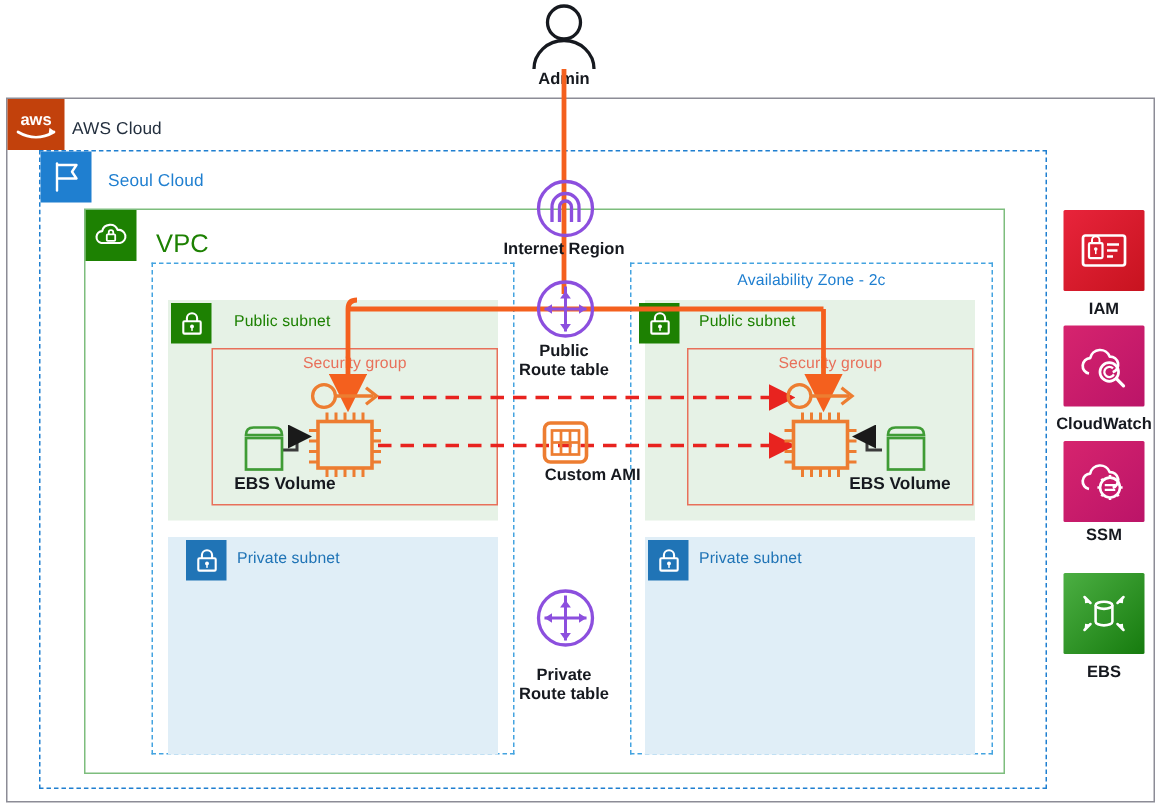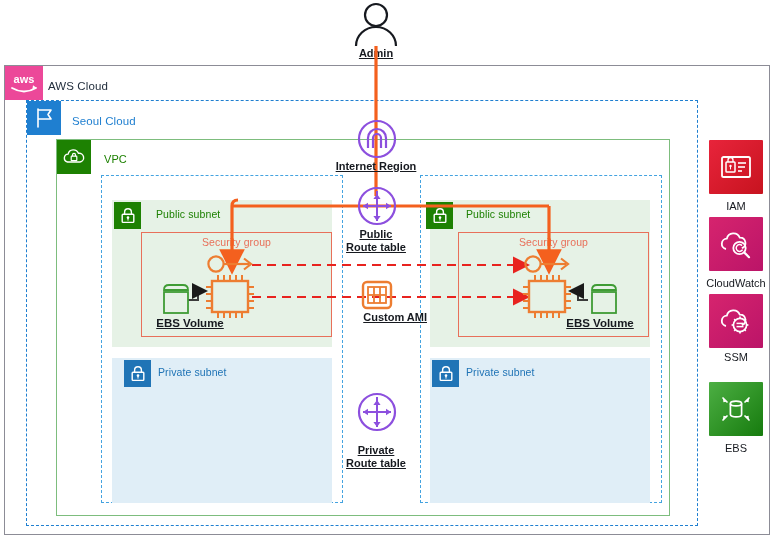--- a/index.html
+++ b/index.html
@@ -20,21 +20,21 @@
     white-space:nowrap;
     letter-spacing:0.1px;
   }
   .aws-cloud{
     left:4px;top:65px;width:766px;height:470px;
     border:1px solid #8c8c96;
     background:#ffffff;
   }
   .aws-logo{
     left:5px;top:66px;width:38px;height:34px;
-    background:#ec4899;
+    background:#c2410c;
     display:flex;align-items:center;justify-content:center;
   }
   .aws-logo svg{display:block;}
   .lbl-aws-cloud{left:48px;top:80px;color:#232f3e;font-size:11.5px;}
 
   .region{
     left:26px;top:100px;width:672px;height:426px;
     border:1.6px dashed #1f7fd0;
     background:transparent;
   }
@@ -48,21 +48,21 @@
   .vpc{
     left:56px;top:139px;width:614px;height:377px;
     border:1.4px solid #7dbd7d;
     background:transparent;
   }
   .vpc-icon{
     left:57px;top:140px;width:34px;height:34px;
     background:#1d8102;
     display:flex;align-items:center;justify-content:center;
   }
-  .lbl-vpc{left:104px;top:153px;color:#1d8102;font-size:11px;}
+  .lbl-vpc{left:104px;top:153px;color:#1d8102;font-size:17px;}
 
   .az{
     top:175px;height:328px;
     border:1.4px dashed #44a3e0;
     background:transparent;
   }
   .az-a{left:101px;width:242px;}
   .az-c{left:420px;width:242px;}
   .lbl-az{
     top:181px;color:#1f7fd0;font-size:10.5px;
@@ -106,25 +106,25 @@
     top:236px;color:#e8705a;font-size:10.5px;
     width:191px;text-align:center;
   }
   .lbl-sg-a{left:141px;}
   .lbl-sg-c{left:458px;}
 
   
   .bold-lbl{
     position:absolute;
     font-size:11px;font-weight:bold;color:#16191f;
-    text-align:center;white-space:pre-line;line-height:1.15;text-decoration:underline;
+    text-align:center;white-space:pre-line;line-height:1.15;
   }
   .svc-label{
     position:absolute;
-    font-size:11px;font-weight:normal;color:#16191f;
+    font-size:11px;font-weight:bold;color:#16191f;
     text-align:center;width:80px;
   }
   .svc-tile{
     position:absolute;width:54px;height:54px;border-radius:1px;
     display:flex;align-items:center;justify-content:center;
   }
   svg{overflow:visible;}
   .ov{position:absolute;left:0;top:0;width:775px;height:540px;pointer-events:none;}
 </style>
 </head>
@@ -190,20 +190,21 @@
     <svg width="18" height="18" viewBox="0 0 18 18">
       <rect x="3.2" y="7.2" width="11.6" height="8.2" rx="0.8" fill="none" stroke="#ffffff" stroke-width="1.4"></rect>
       <path d="M5.6 7.2 V5.2 a3.4 3.4 0 0 1 6.8 0 V7.2" fill="none" stroke="#ffffff" stroke-width="1.4"></path>
       <circle cx="9" cy="10.6" r="1.3" fill="#ffffff"></circle>
       <rect x="8.5" y="11" width="1" height="2.6" fill="#ffffff"></rect>
     </svg>
   </div>
   <div class="box-label lbl-sub blue" style="left:158px;top:366px;">Private subnet</div>
 
   <div class="box az az-c"></div>
+  <div class="box-label lbl-az lbl-az-c">Availability Zone - 2c</div>
 
   <div class="box pubsub pubsub-c"></div>
   <div class="abs sub-icon green" style="left:426px;top:202px;">
     <svg width="18" height="18" viewBox="0 0 18 18">
       <rect x="3.2" y="7.2" width="11.6" height="8.2" rx="0.8" fill="none" stroke="#ffffff" stroke-width="1.4"></rect>
       <path d="M5.6 7.2 V5.2 a3.4 3.4 0 0 1 6.8 0 V7.2" fill="none" stroke="#ffffff" stroke-width="1.4"></path>
       <circle cx="9" cy="10.6" r="1.3" fill="#ffffff"></circle>
       <rect x="8.5" y="11" width="1" height="2.6" fill="#ffffff"></rect>
     </svg>
   </div>

